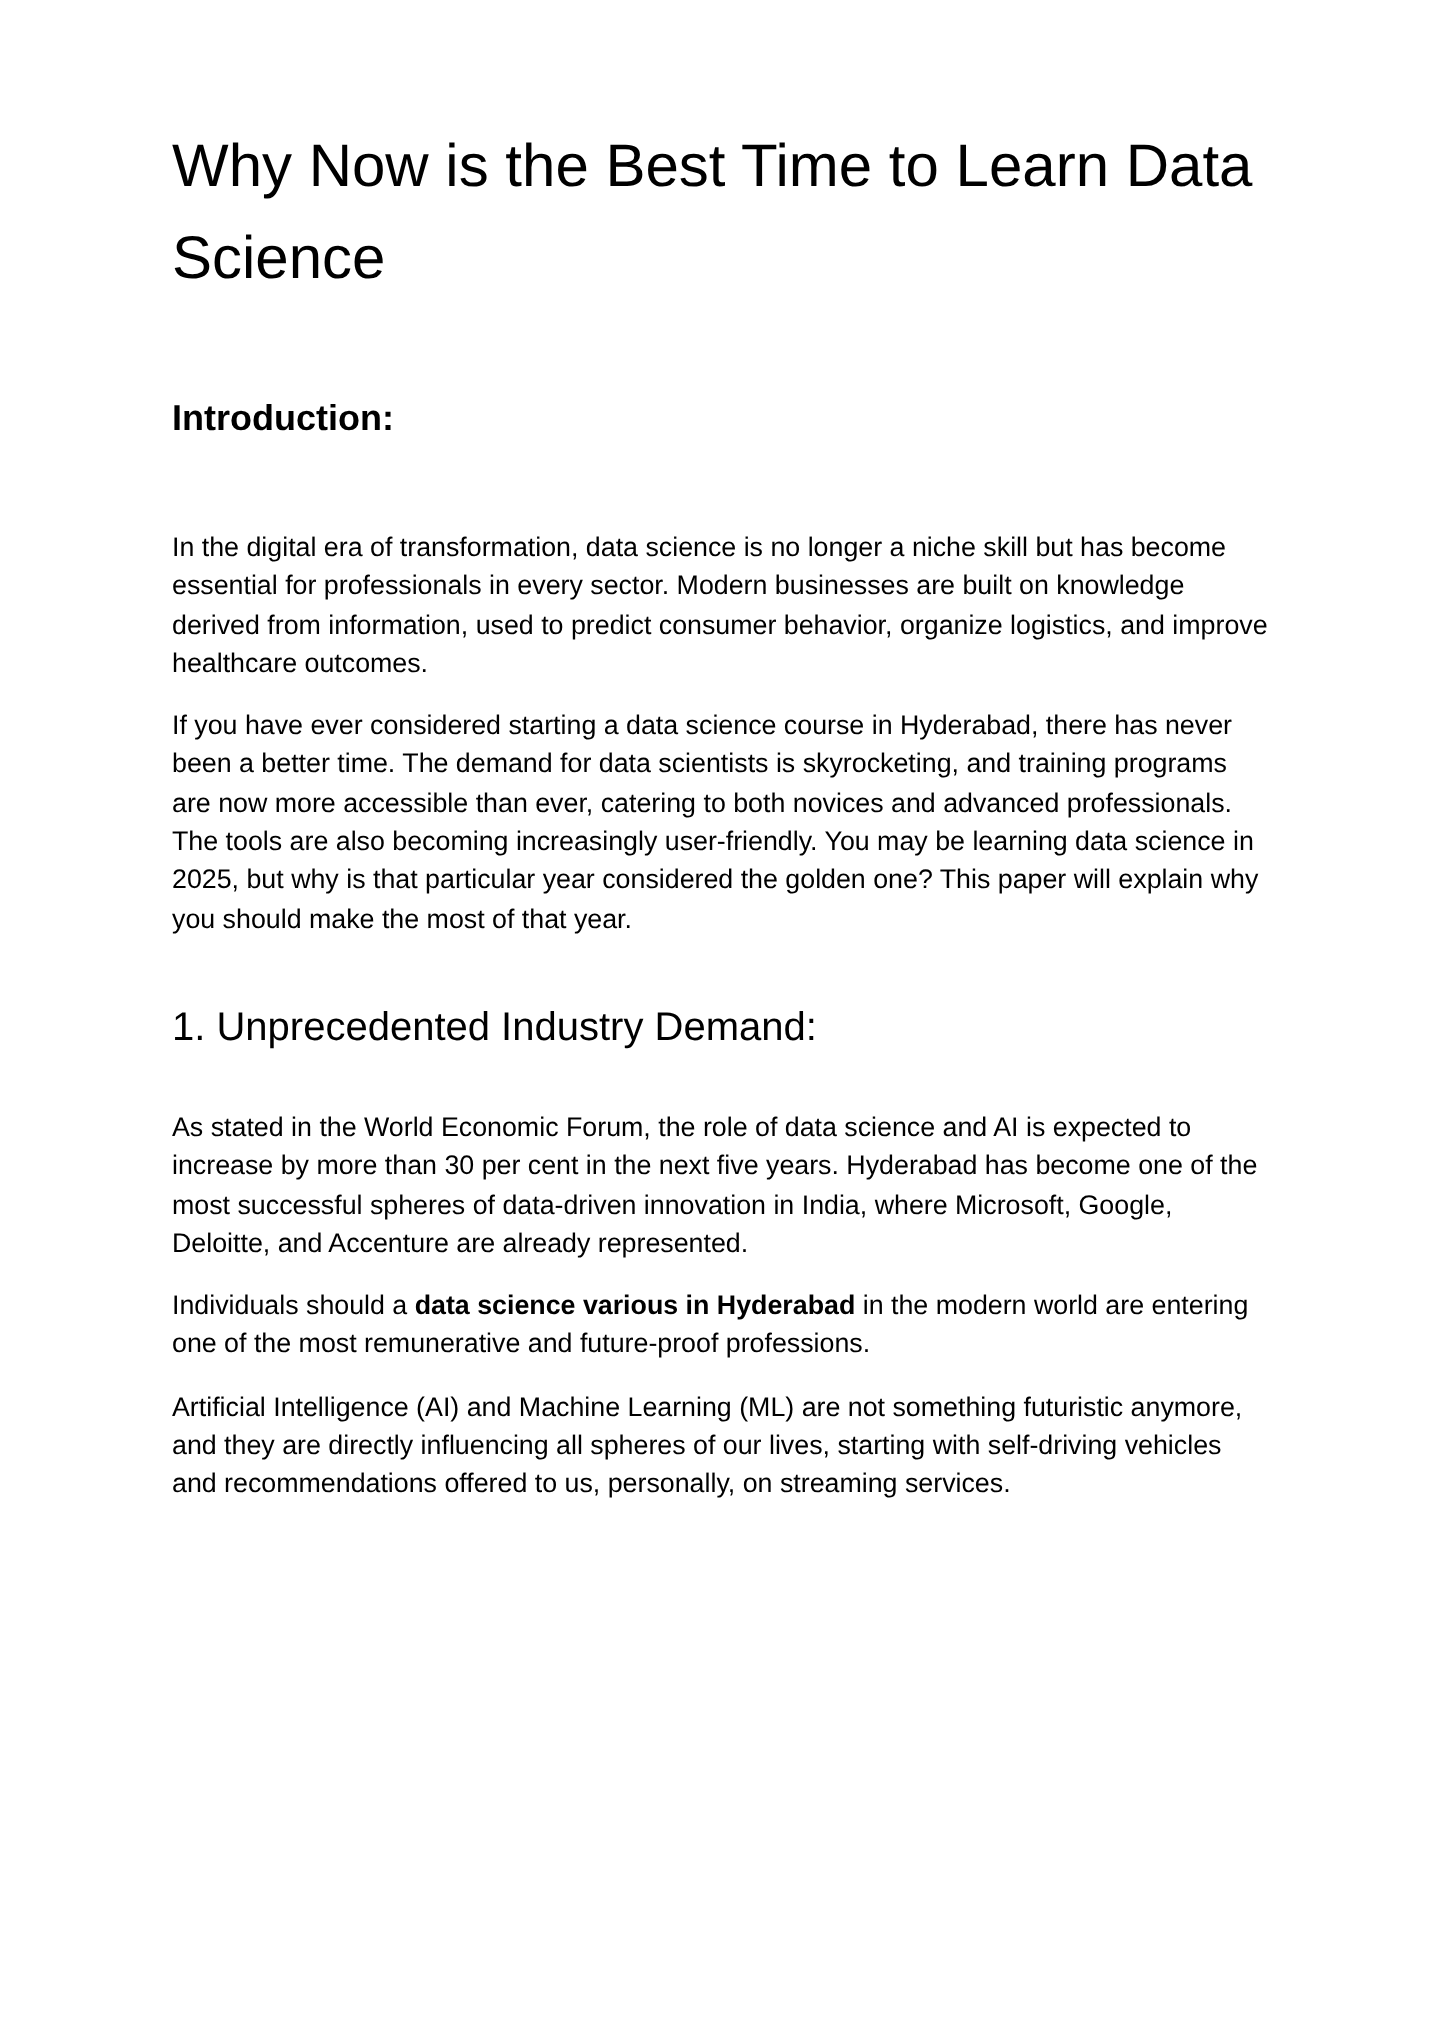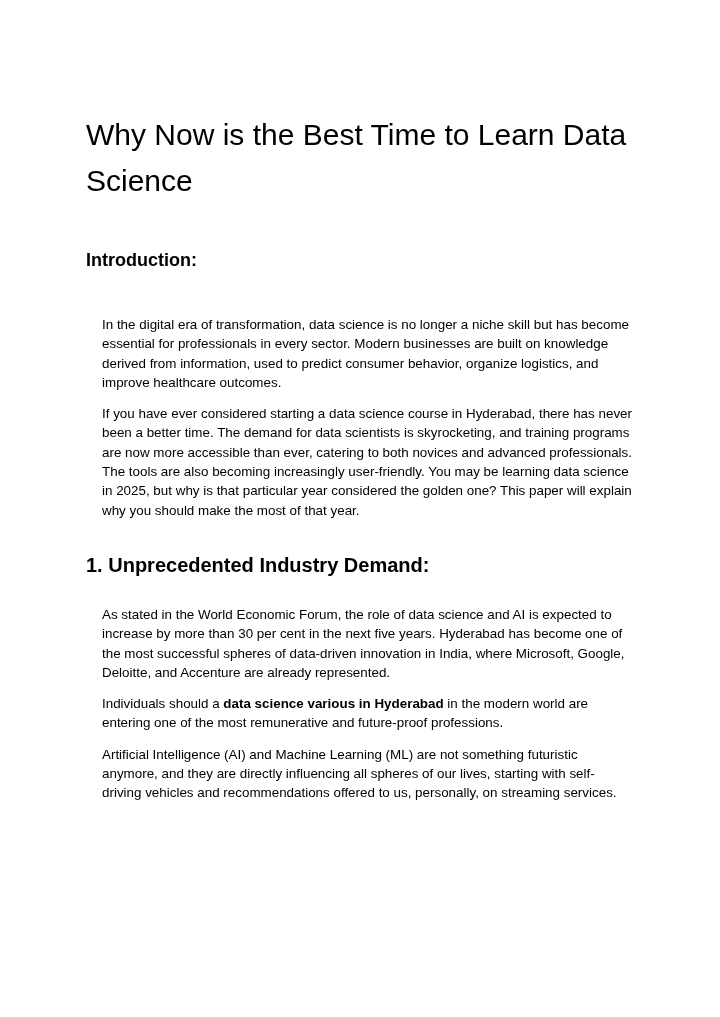--- a/index.html
+++ b/index.html
@@ -12,47 +12,47 @@
     height: 1017px;
     overflow: hidden;
     font-family: "Liberation Sans", sans-serif;
     color: #000000;
     -webkit-font-smoothing: antialiased;
   }
   .page {
     box-sizing: border-box;
     width: 720px;
     height: 1017px;
-    padding: 112px 86px 0 86px;
+    padding: 61px 86px 0 86px;
     background: #ffffff;
   }
   .doc-title {
     font-size: 30px;
     line-height: 46px;
     font-weight: 400;
     letter-spacing: 0;
     margin: 0 0 40px 0;
   }
   .heading-1 {
     font-size: 18px;
     line-height: 33px;
     font-weight: 700;
     margin: 0 0 38px 0;
   }
   .heading-2 {
     font-size: 20px;
     line-height: 30px;
-    font-weight: 700;
+    font-weight: 400;
     margin: 30px 0 25px 0;
   }
   .para {
     font-size: 13.4px;
     line-height: 19.3px;
     font-weight: 400;
-    margin: 0 0 12px 16px;
+    margin: 0 0 12px 0;
   }
   .para strong {
     font-weight: 700;
   }
 </style>
 </head>
 <body>
 
 <div class="page">
 

